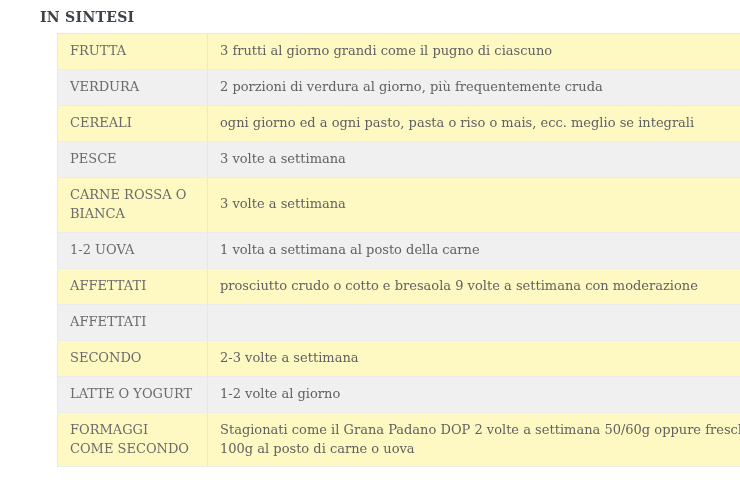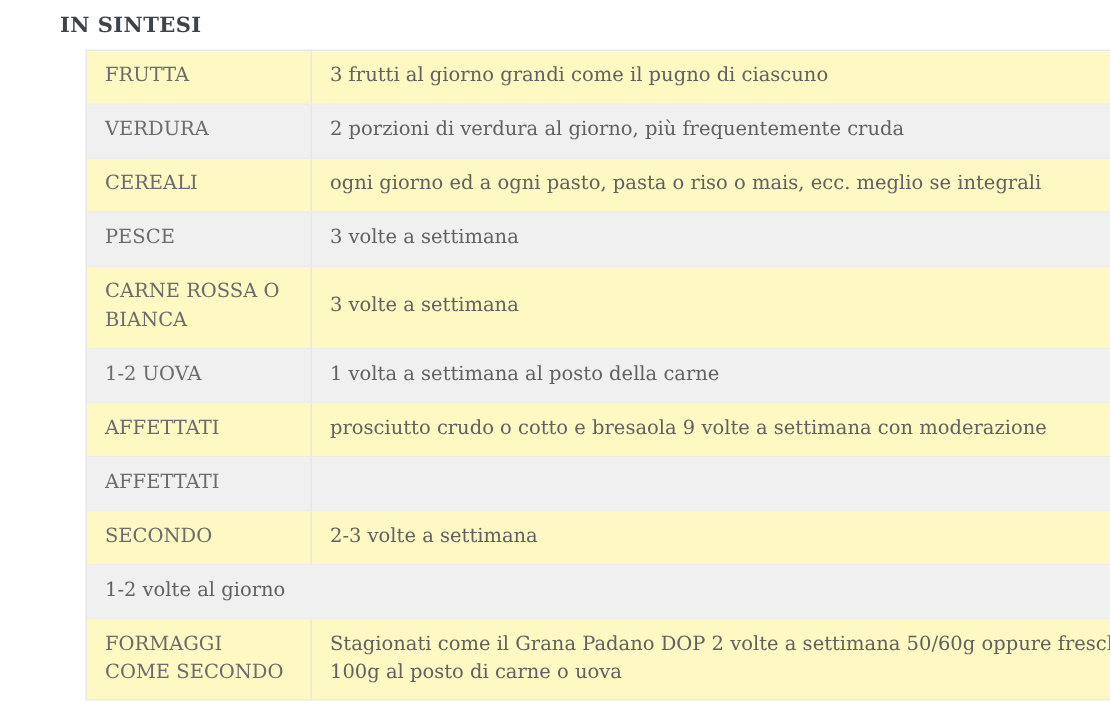--- a/index.html
+++ b/index.html
@@ -99,20 +99,21 @@
     <div class="row">
       <div class="cell label">AFFETTATI</div>
     </div>
 
     <div class="row">
       <div class="cell label">SECONDO</div>
       <div class="cell value">2-3 volte a settimana</div>
     </div>
 
     <div class="row">
+      <div class="cell label">LATTE O YOGURT</div>
       <div class="cell value">1-2 volte al giorno</div>
     </div>
 
     <div class="row">
       <div class="cell label">FORMAGGI COME SECONDO</div>
       <div class="cell value">Stagionati come il Grana Padano DOP 2 volte a settimana 50/60g oppure freschi 100g al posto di carne o uova</div>
     </div>
 
   </div>
 </div>

